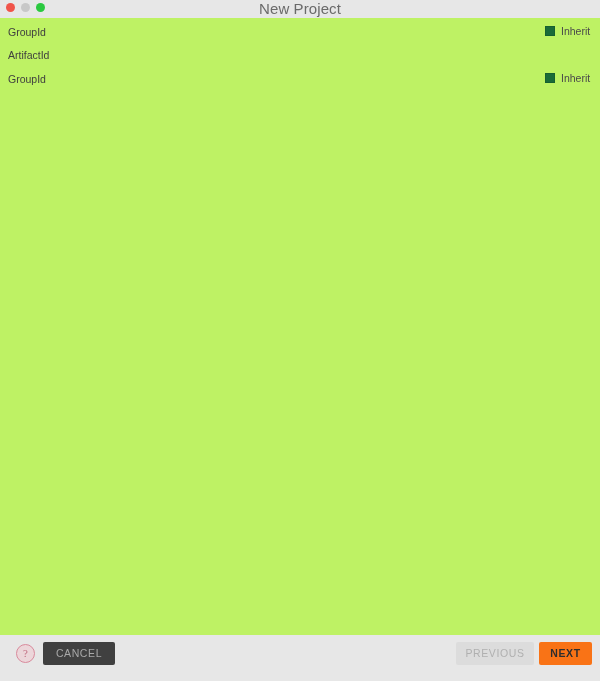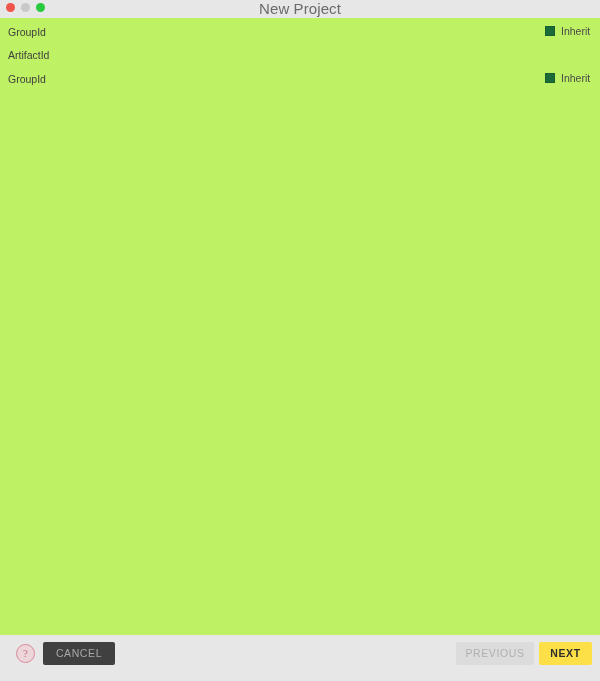--- a/index.html
+++ b/index.html
@@ -206,21 +206,21 @@
     bottom: 16px;
     width: 78px;
     background: #dcdcdc;
     color: #b0b0b0;
     margin-top: 48px;
   }
   .btn-next {
     right: 8px;
     bottom: 16px;
     width: 53px;
-    background: #fde047;
+    background: #f97316;
     color: #2e2e2e;
     font-weight: bold;
     margin-top: 48px;
   }
 </style>
 </head>
 <body>
 
 <div class="window">
 

